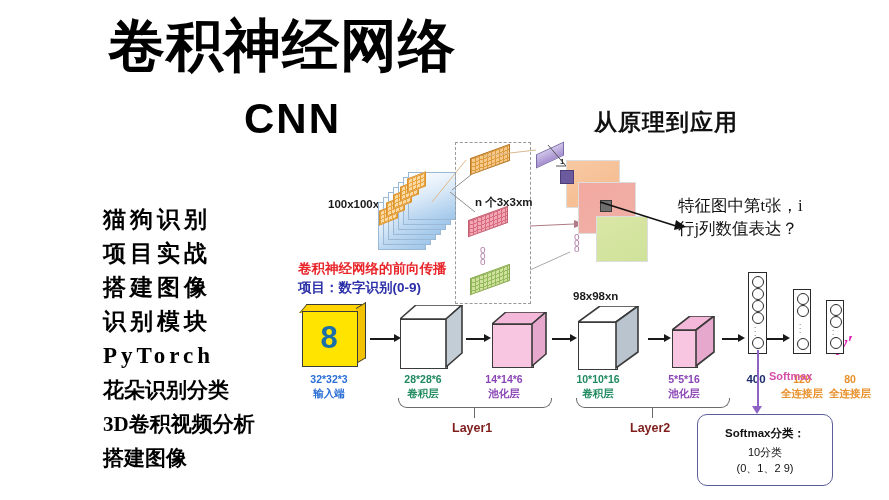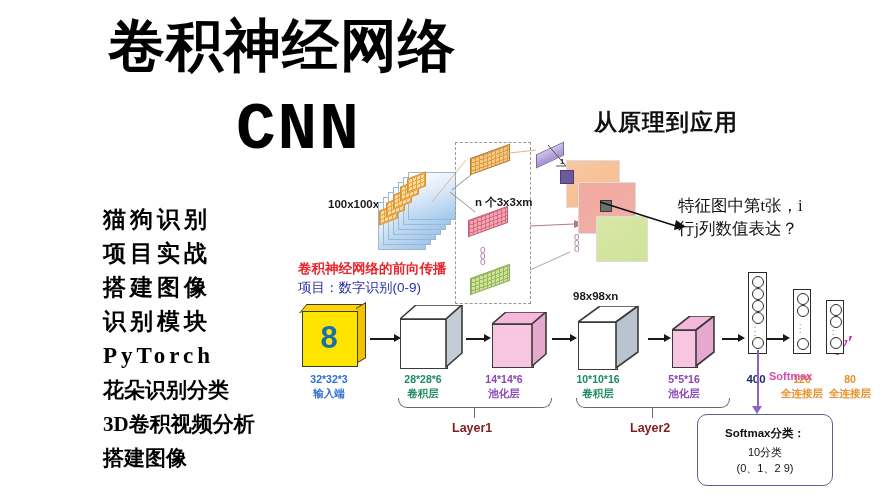--- a/index.html
+++ b/index.html
@@ -12,23 +12,23 @@
   .abs{position:absolute;}
 
   
   #main-title{
     left:108px;top:16px;width:440px;
     font-family:"Liberation Serif","DejaVu Serif",serif;
     font-weight:bold;font-size:57px;line-height:1.05;color:#000;
     letter-spacing:1px;white-space:nowrap;
   }
   #cnn-title{
-    left:236px;top:98px;width:260px;
-    font-family:Liberation Mono, monospace;
-    font-weight:bold;font-size:66px;line-height:1;color:#000;
+    left:244px;top:98px;width:260px;
+    font-family:Liberation Sans, sans-serif;
+    font-weight:bold;font-size:42px;line-height:1;color:#000;
     letter-spacing:2px;
   }
   #subtitle-right{
     left:594px;top:107px;
     font-family:"Liberation Serif","DejaVu Serif",serif;
     font-weight:bold;font-size:23px;color:#111;letter-spacing:1px;white-space:nowrap;
   }
 
   
   #left-list{
@@ -38,21 +38,21 @@
   }
   #left-list div{white-space:nowrap;}
   #left-list div.wide{font-size:21px;letter-spacing:0px;}
   #left-list div.sp{letter-spacing:4px;}
 
   
   #fwd-red{
     left:298px;top:260px;color:#e8262c;font-weight:bold;font-size:13.5px;white-space:nowrap;
   }
   #fwd-blue{
-    left:298px;top:279px;color:#2b2fa8;font-weight:normal;font-size:13.5px;white-space:nowrap;
+    left:298px;top:279px;color:#2b2fa8;font-weight:bold;font-size:13.5px;white-space:nowrap;
   }
   #annot-right{
     left:678px;top:194px;width:205px;
     font-family:"Liberation Serif","DejaVu Serif",serif;
     font-size:16.5px;line-height:23px;color:#111;font-weight:500;
   }
 
   
   .tinylabel{font-size:11.5px;color:#1a1a1a;font-weight:bold;white-space:nowrap;}
 

